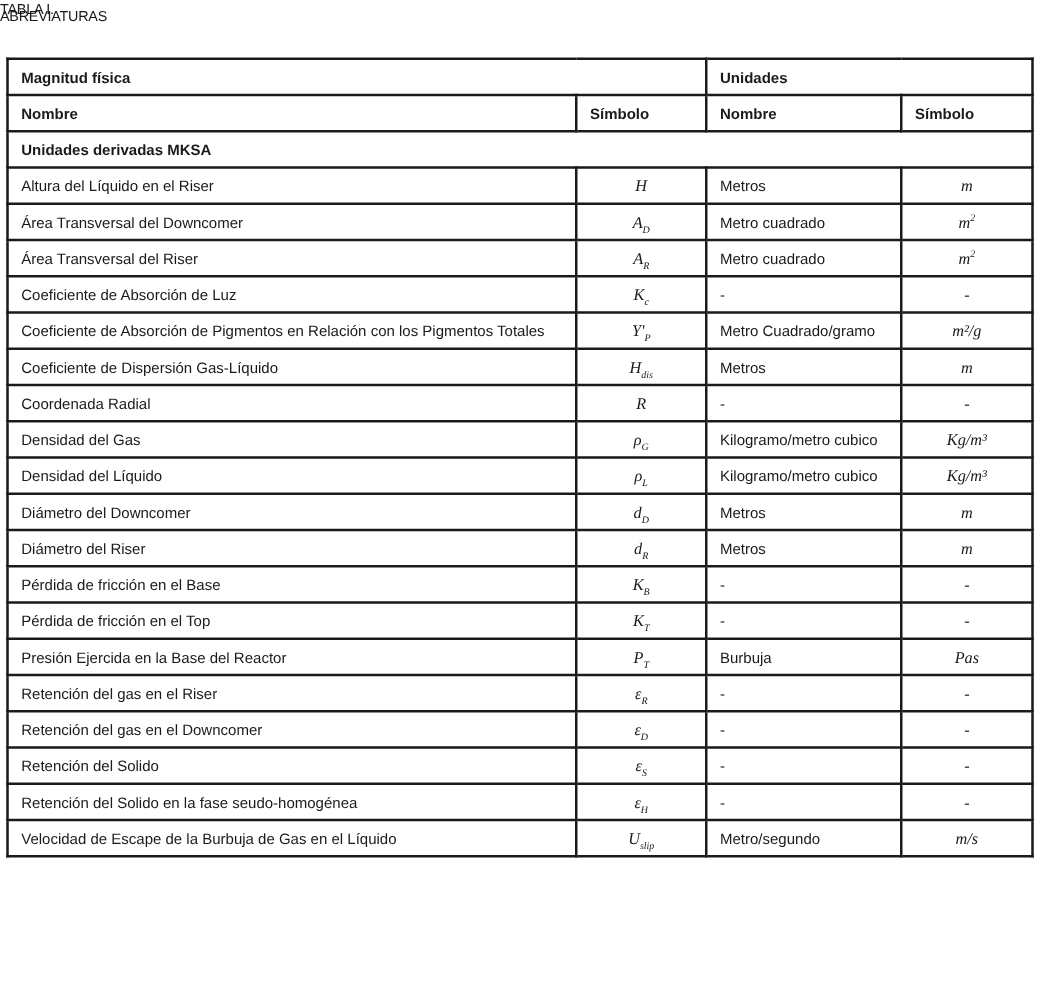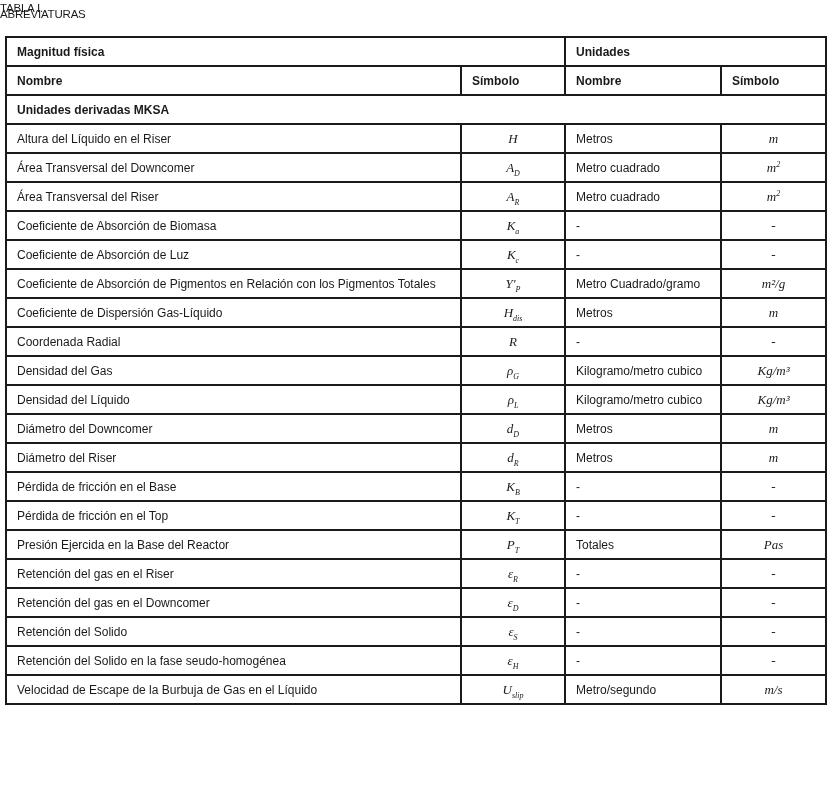--- a/index.html
+++ b/index.html
@@ -2,21 +2,21 @@
 <html><head>
 <meta charset="utf-8">
 <style>
   html, body { margin: 0; padding: 0; background: #ffffff; }
   body { width: 833px; height: 799px; position: relative; overflow: hidden;
          font-family: "Liberation Sans", sans-serif; color: #1a1a1a; }
   .caption { position: absolute; left: 0; width: 833px; text-align: left;
              font-size: 11.5px; letter-spacing: -0.2px; }
   .cap1 { top: 2px; }
   .cap2 { top: 8px; }
-  table { position: absolute; left: 5px; top: 36px; border-collapse: collapse;
+  table { position: absolute; left: 5px; top: 46px; border-collapse: collapse;
           width: 820px; table-layout: fixed; padding-left: 12px; }
   td { border: 2px solid #1a1a1a; height: 27px; padding: 0 10px;
        font-size: 12px; vertical-align: middle; white-space: nowrap; overflow: hidden; }
   td.hdr { font-weight: bold; font-size: 12px; }
   td.c { text-align: left; }
   td.sym { text-align: center; font-family: "Liberation Serif", serif; font-style: italic; font-size: 13px; }
   td.usym { text-align: center; font-family: "Liberation Serif", serif; font-style: italic; font-size: 13px; }
   sub { font-size: 8px; vertical-align: -4px; line-height: 0; }
   sup { font-size: 8px; line-height: 0; }
 </style>
@@ -57,26 +57,20 @@
         <td>Área Transversal del Downcomer</td>
         <td class="sym"><span>A</span><sub>D</sub></td>
         <td class="">Metro cuadrado</td>
         <td class="usym"><span>m</span><sup>2</sup></td>
       </tr>
       <tr>
         <td>Área Transversal del Riser</td>
         <td class="sym"><span>A</span><sub>R</sub></td>
         <td class="">Metro cuadrado</td>
         <td class="usym"><span>m</span><sup>2</sup></td>
-      </tr>
-      <tr>
-        <td>Coeficiente de Absorción de Biomasa</td>
-        <td class="sym"><span>K</span><sub>a</sub></td>
-        <td class="">-</td>
-        <td class="usym"><span>-</span><sup></sup></td>
       </tr>
       <tr>
         <td>Coeficiente de Absorción de Luz</td>
         <td class="sym"><span>K</span><sub>c</sub></td>
         <td class="">-</td>
         <td class="usym"><span>-</span><sup></sup></td>
       </tr>
       <tr>
         <td>Coeficiente de Absorción de Pigmentos en Relación con los Pigmentos Totales</td>
         <td class="sym"><span>Y'</span><sub>P</sub></td>
@@ -127,21 +121,21 @@
       </tr>
       <tr>
         <td>Pérdida de fricción en el Top</td>
         <td class="sym"><span>K</span><sub>T</sub></td>
         <td class="">-</td>
         <td class="usym"><span>-</span><sup></sup></td>
       </tr>
       <tr>
         <td>Presión Ejercida en la Base del Reactor</td>
         <td class="sym"><span>P</span><sub>T</sub></td>
-        <td class="">Totales</td>
+        <td class="">Burbuja</td>
         <td class="usym"><span>Pas</span><sup></sup></td>
       </tr>
       <tr>
         <td>Retención del gas en el Riser</td>
         <td class="sym"><span>ε</span><sub>R</sub></td>
         <td class="">-</td>
         <td class="usym"><span>-</span><sup></sup></td>
       </tr>
       <tr>
         <td>Retención del gas en el Downcomer</td>

